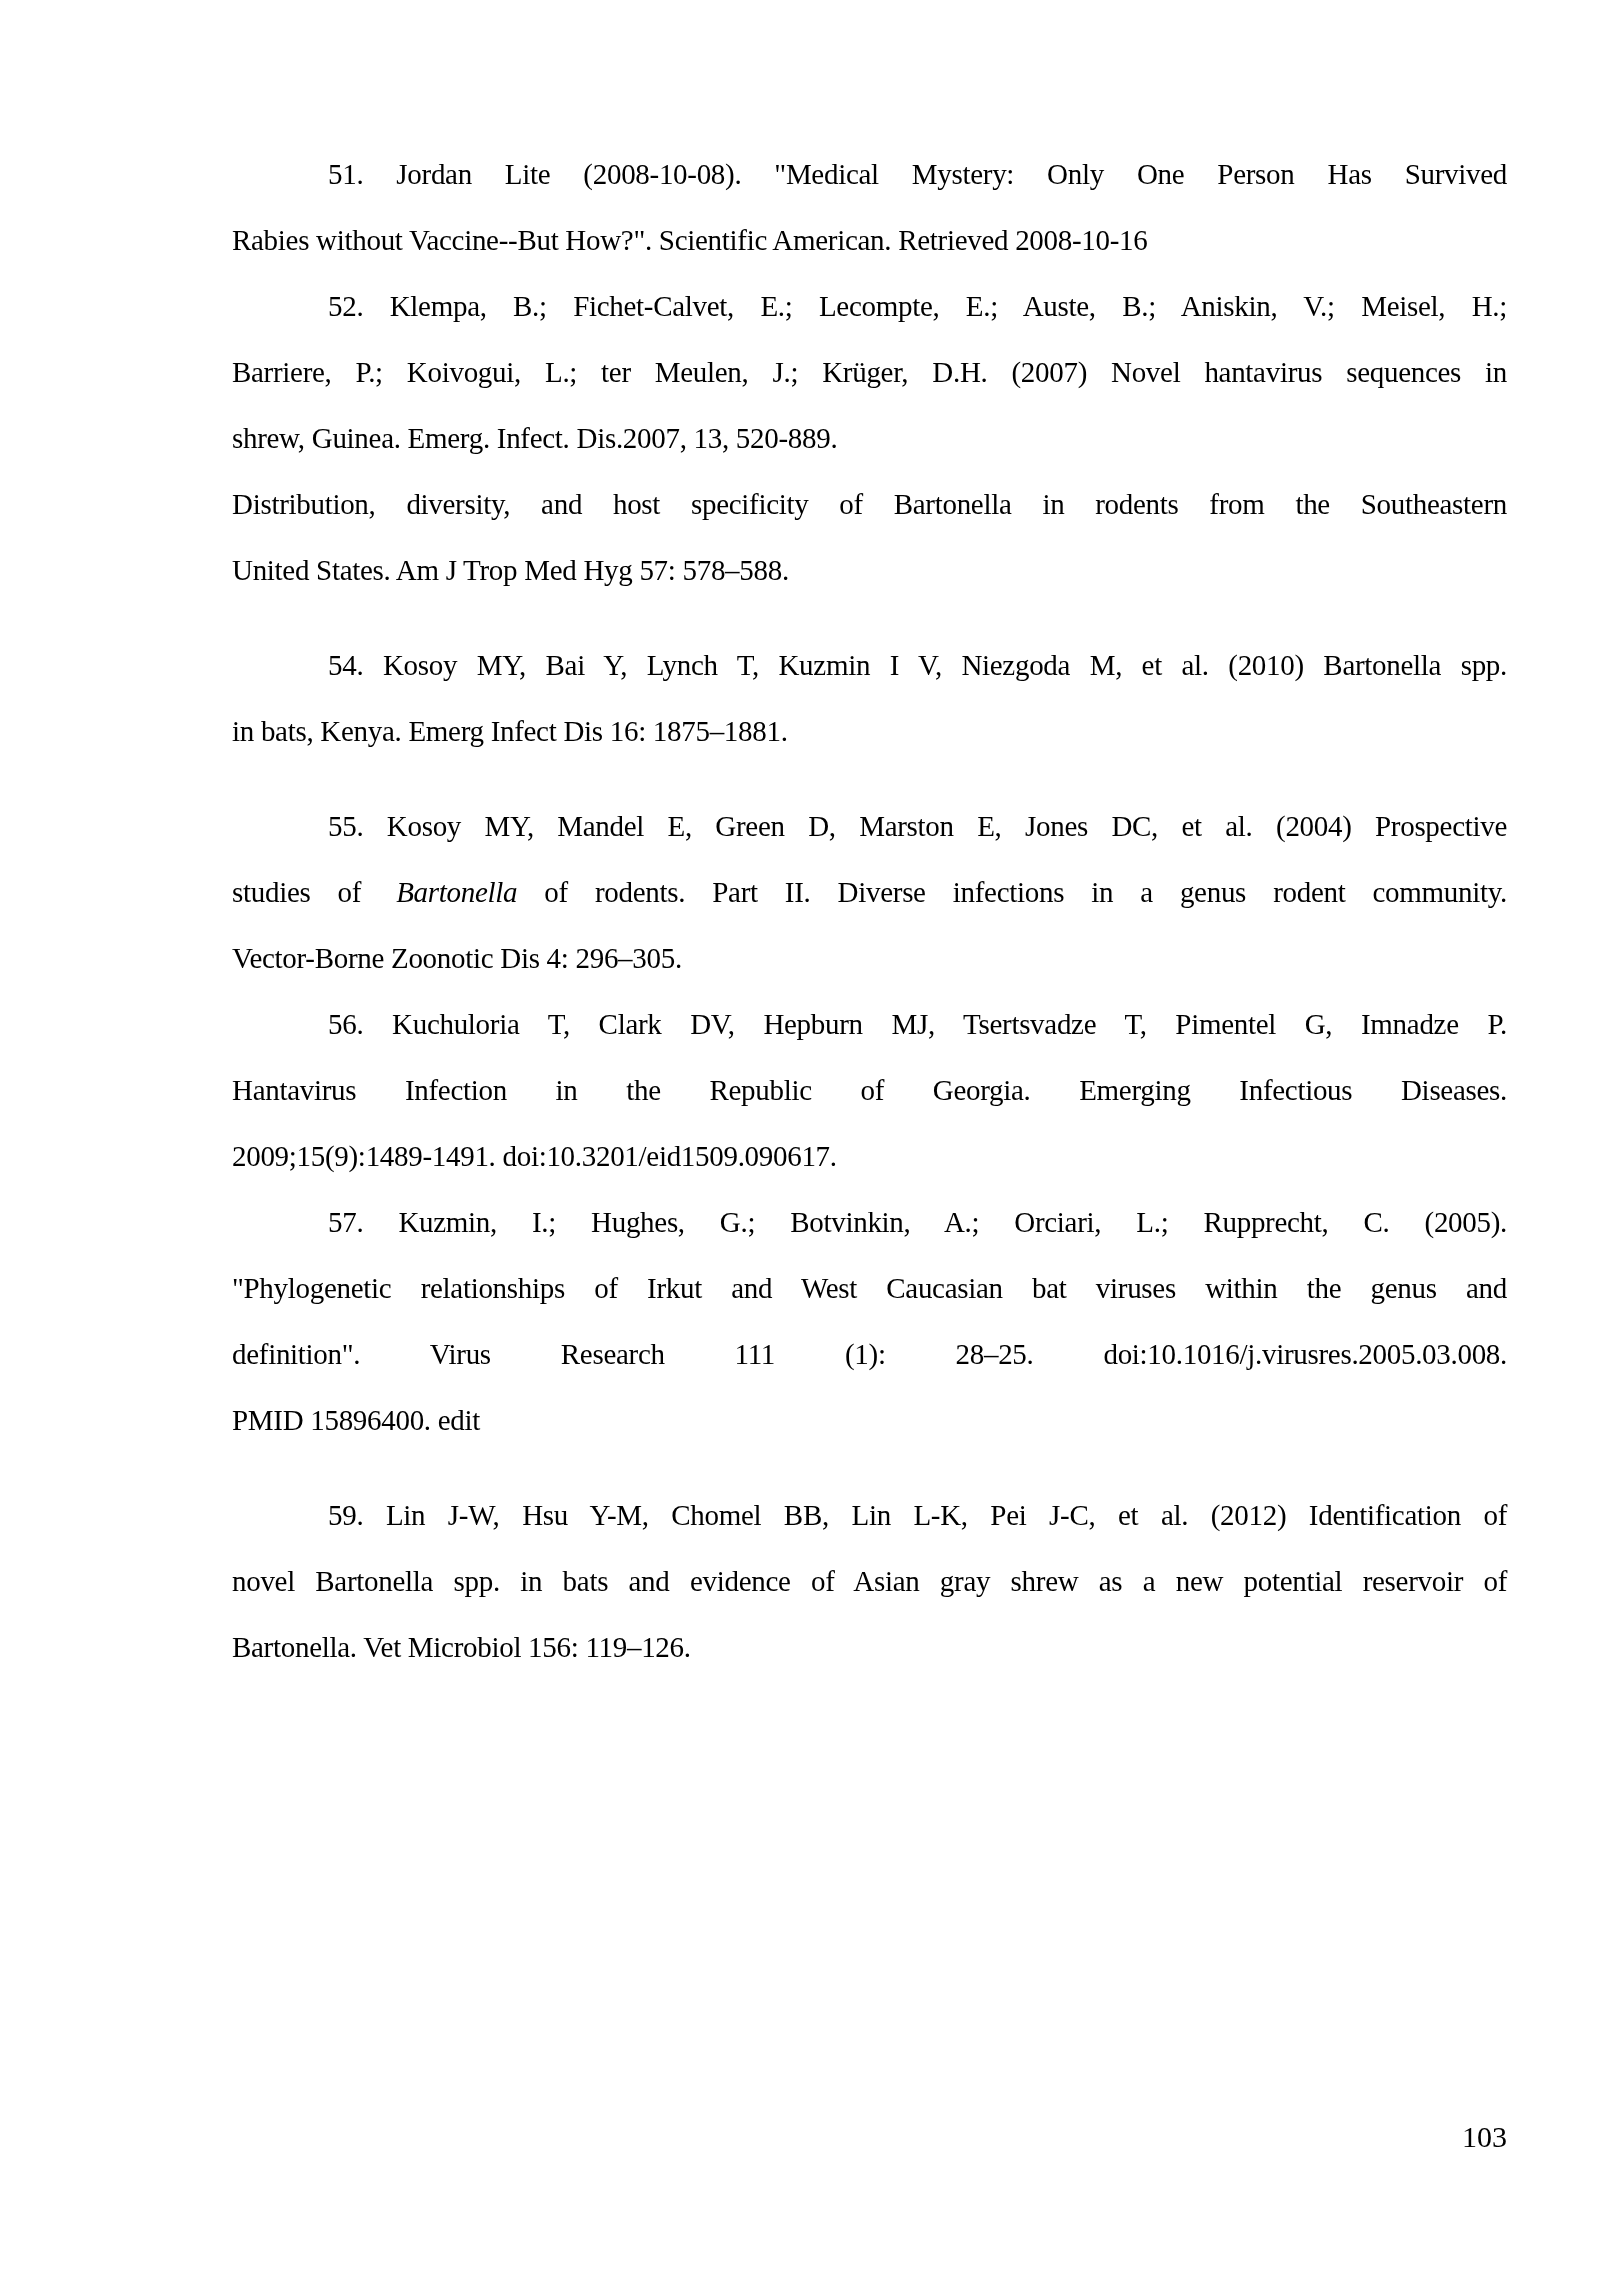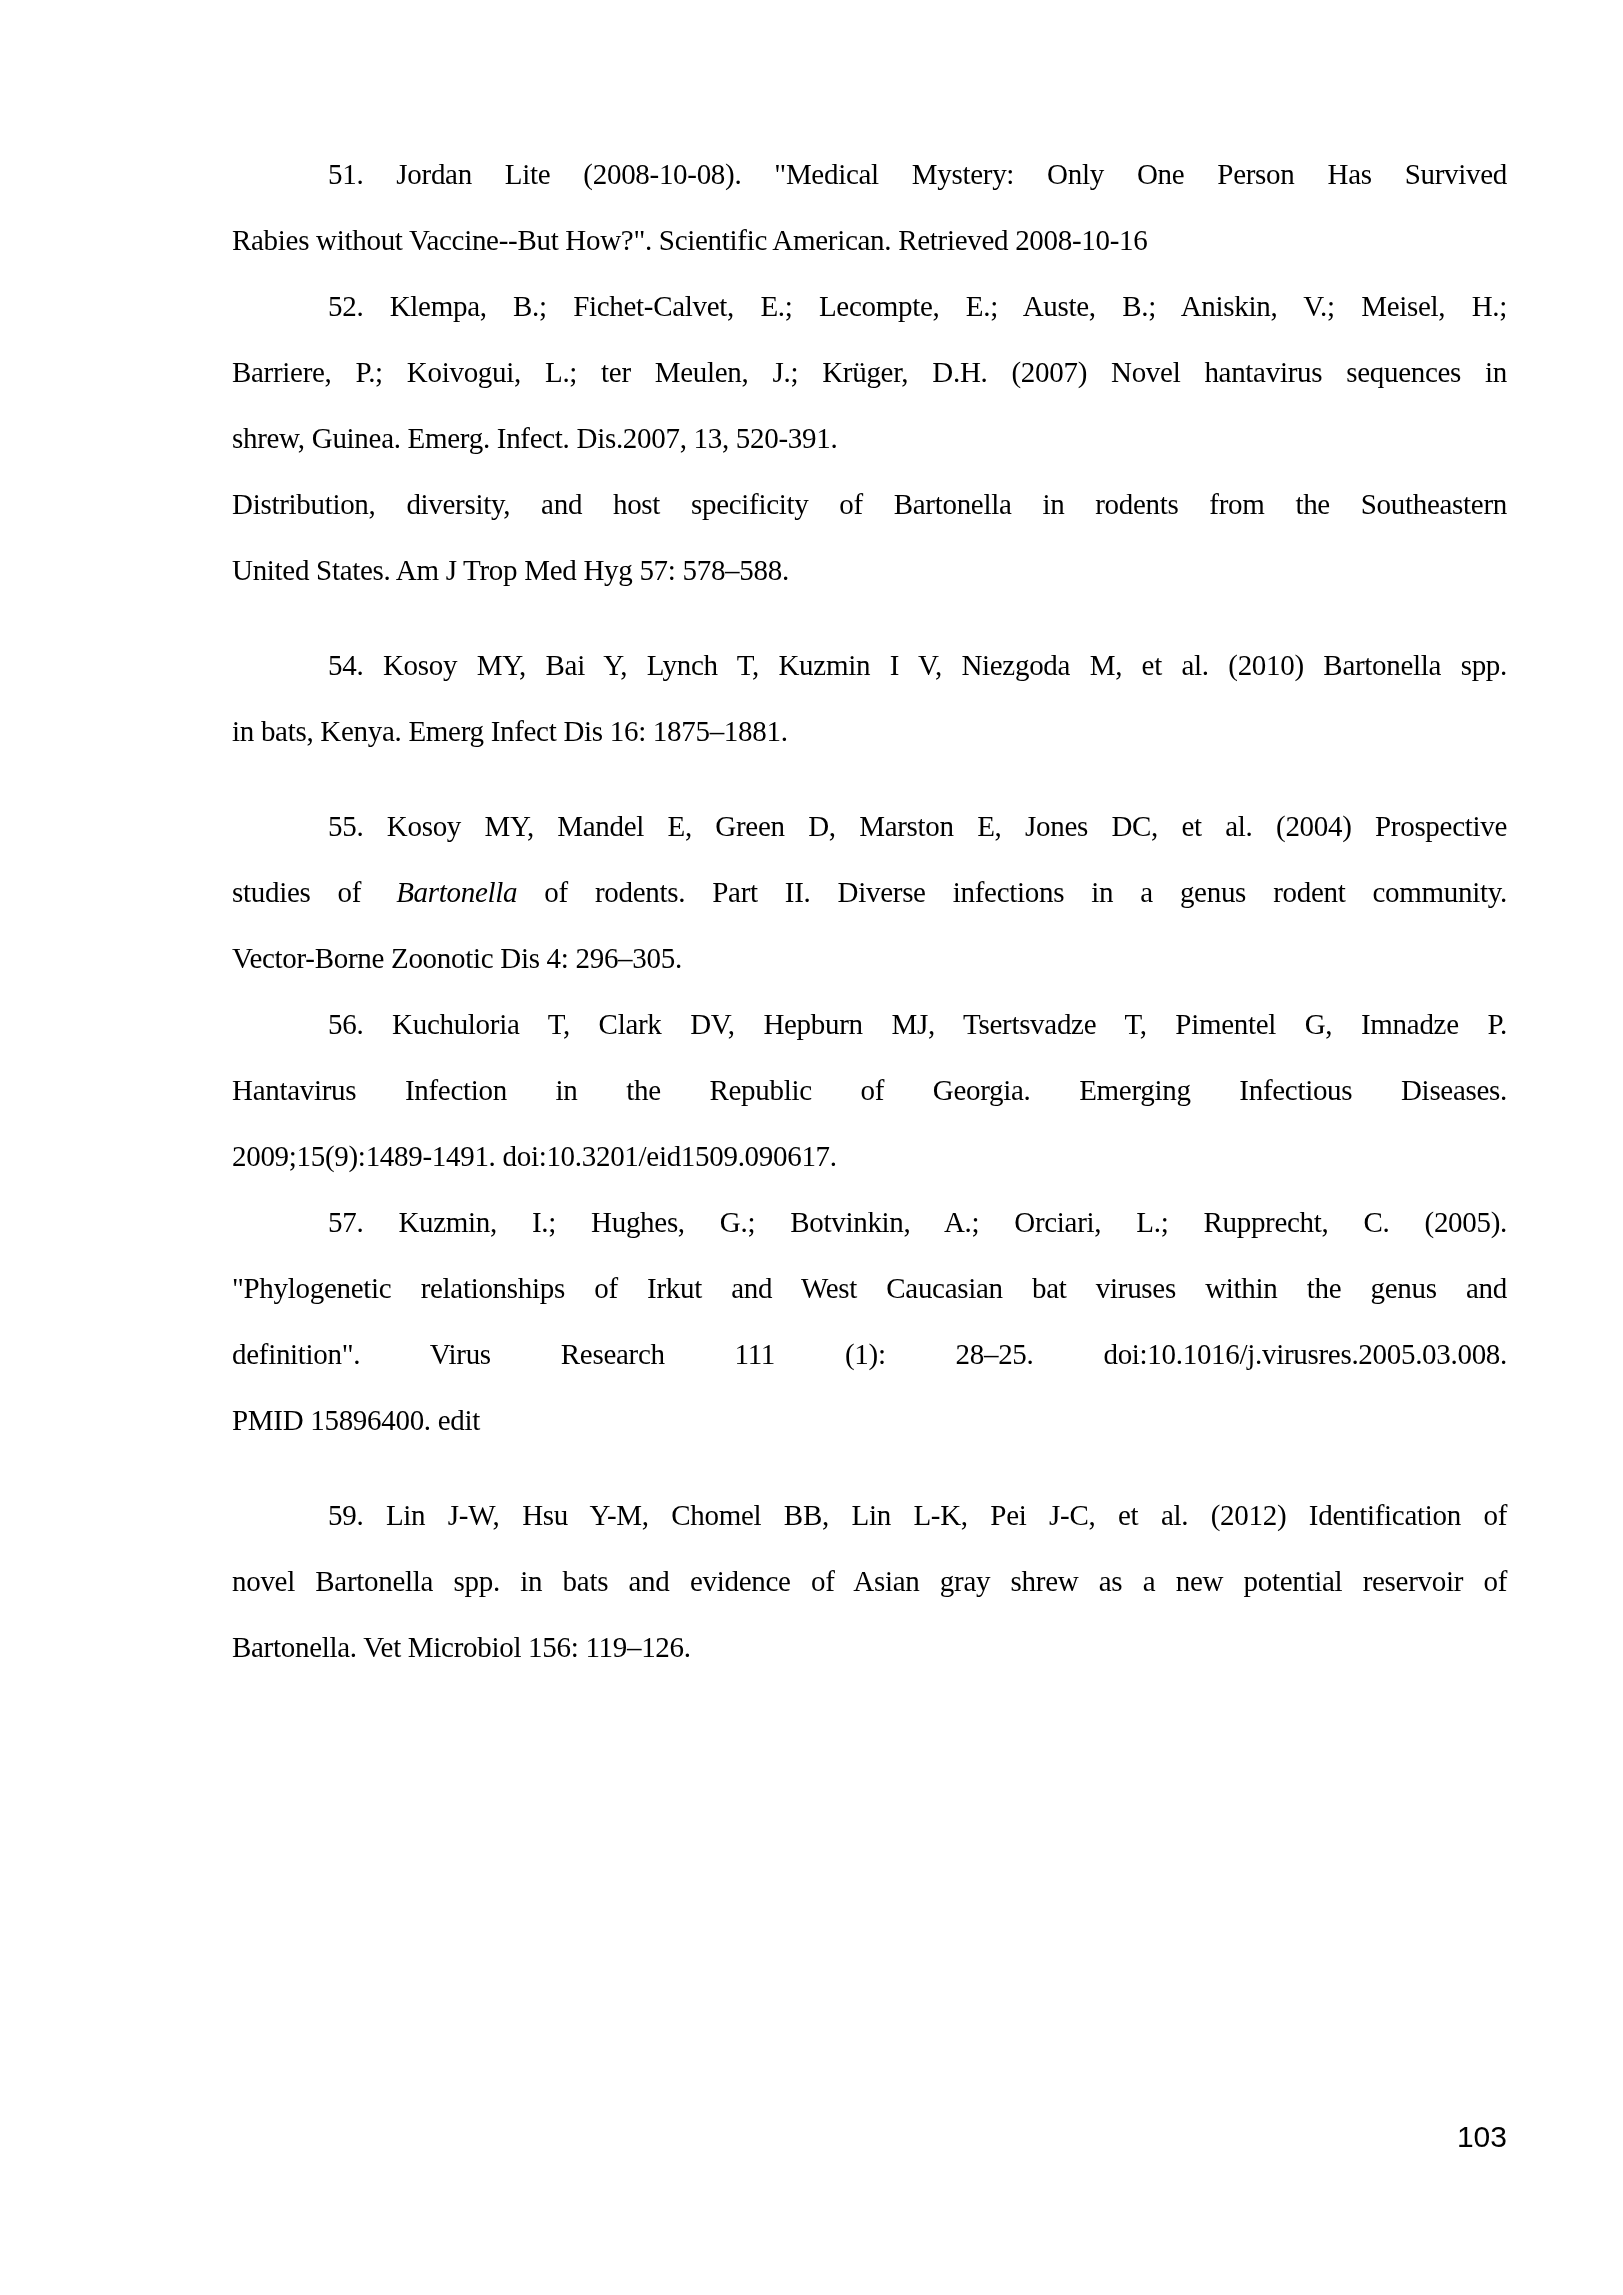--- a/index.html
+++ b/index.html
@@ -47,39 +47,39 @@
     padding-left: 96px;
   }
   .line i {
     font-style: italic;
     margin-left: 8px;
   }
   .page-number {
     position: absolute;
     top: 2122px;
     right: 116px;
-    font-family: Liberation Sans, sans-serif;
+    font-family: Liberation Serif, serif;
     font-size: 30px;
     line-height: 1;
     color: #000000;
   }
 </style>
 </head>
 <body>
 
 <div class="page">
   <div class="content" id="references-list">
       <div class="ref">
         <div class="line just indent"><span>51. Jordan Lite (2008-10-08). "Medical Mystery: Only One Person Has Survived</span></div>
         <div class="line"><span>Rabies without Vaccine--But How?". Scientific American. Retrieved 2008-10-16</span></div>
       </div>
       <div class="ref">
         <div class="line just indent"><span>52. Klempa, B.; Fichet-Calvet, E.; Lecompte, E.; Auste, B.; Aniskin, V.; Meisel, H.;</span></div>
         <div class="line just"><span>Barriere, P.; Koivogui, L.; ter Meulen, J.; Krüger, D.H. (2007) Novel hantavirus sequences in</span></div>
-        <div class="line"><span>shrew, Guinea. Emerg. Infect. Dis.2007, 13, 520-391.</span></div>
+        <div class="line"><span>shrew, Guinea. Emerg. Infect. Dis.2007, 13, 520-889.</span></div>
       </div>
       <div class="ref">
         <div class="line just"><span>Distribution, diversity, and host specificity of Bartonella in rodents from the Southeastern</span></div>
         <div class="line"><span>United States. Am J Trop Med Hyg 57: 578–588.</span></div>
       </div>
       <div class="ref gap-before">
         <div class="line just indent"><span>54. Kosoy MY, Bai Y, Lynch T, Kuzmin I V, Niezgoda M, et al. (2010) Bartonella spp.</span></div>
         <div class="line"><span>in bats, Kenya. Emerg Infect Dis 16: 1875–1881.</span></div>
       </div>
       <div class="ref gap-before">

